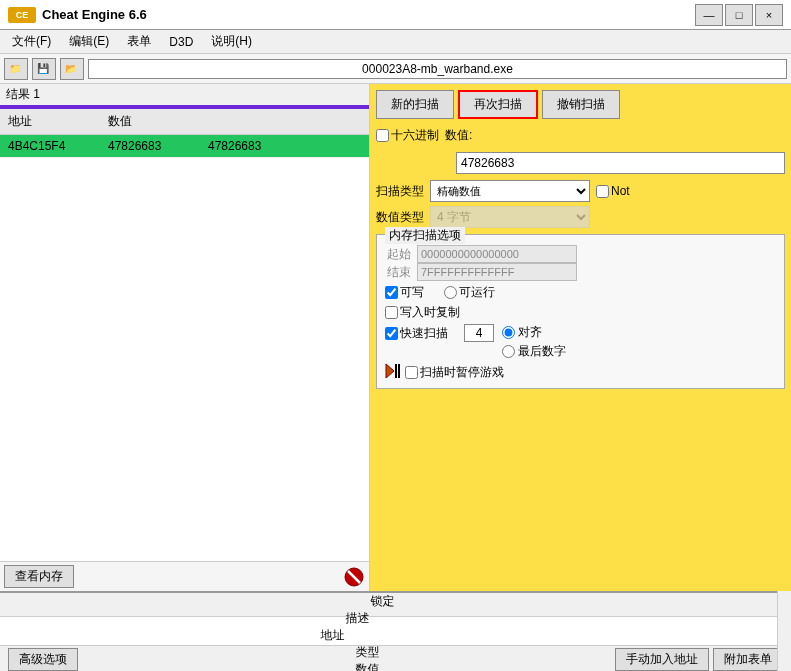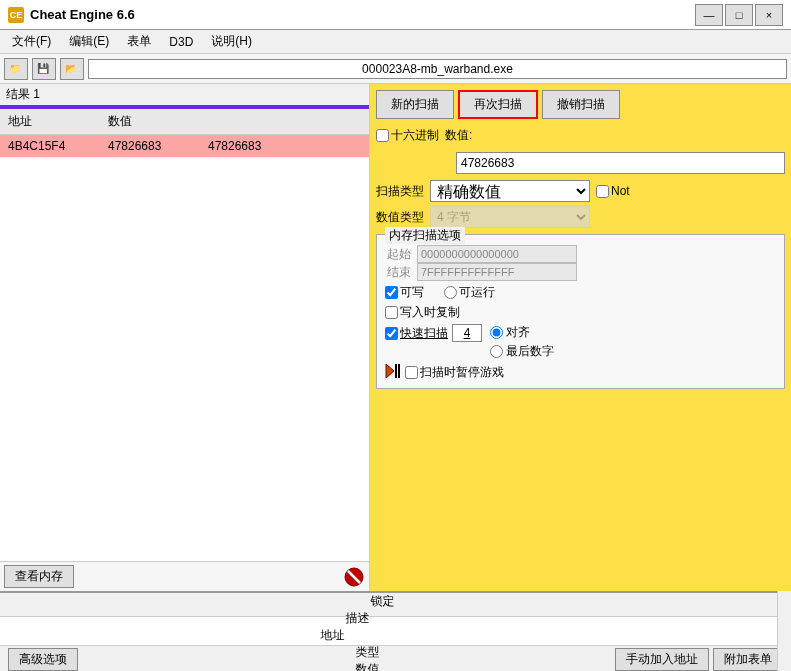--- a/index.html
+++ b/index.html
@@ -22,21 +22,21 @@
       align-items: center;
       padding: 0 8px;
       justify-content: space-between;
     }
     .title-bar-left {
       display: flex;
       align-items: center;
       gap: 6px;
     }
     .title-icon {
-      width: 16px;
+      width: 28px;
       height: 16px;
       background: #e0a000;
       border-radius: 2px;
       display: flex;
       align-items: center;
       justify-content: center;
       font-size: 10px;
       color: white;
     }
     .title-text {
@@ -139,21 +139,21 @@
     .col-prev { width: 120px; }
 
     .table-body {
       flex: 1;
       overflow-y: auto;
     }
     .table-row {
       display: flex;
       border-bottom: 1px solid #f0f0f0;
       padding: 2px 0;
-      background: #fca5a5;
+      background: #22c55e;
     }
     .table-row .col {
       padding: 2px 8px;
       font-size: 12px;
     }
 
     
     .left-bottom {
       border-top: 1px solid #ccc;
       height: 30px;
@@ -226,21 +226,21 @@
     .scan-type-row {
       display: flex;
       align-items: center;
       gap: 6px;
     }
     .scan-select {
       width: 160px;
       height: 22px;
       border: 1px solid #888;
       background: white;
-      font-size: 16px;
+      font-size: 11px;
       padding: 0 2px;
     }
 
     
     .value-type-row {
       display: flex;
       align-items: center;
       gap: 6px;
     }
     .value-select {
@@ -298,22 +298,21 @@
       display: flex;
       align-items: center;
       gap: 3px;
       font-size: 12px;
     }
 
     
     .quick-row {
       display: flex;
       align-items: center;
-      gap: 4px;
-      text-decoration: underline;
+      gap: 16px;
     }
     .quick-input {
       width: 30px;
       height: 18px;
       border: 1px solid #888;
       background: white;
       font-size: 12px;
       text-align: center;
     }
 

